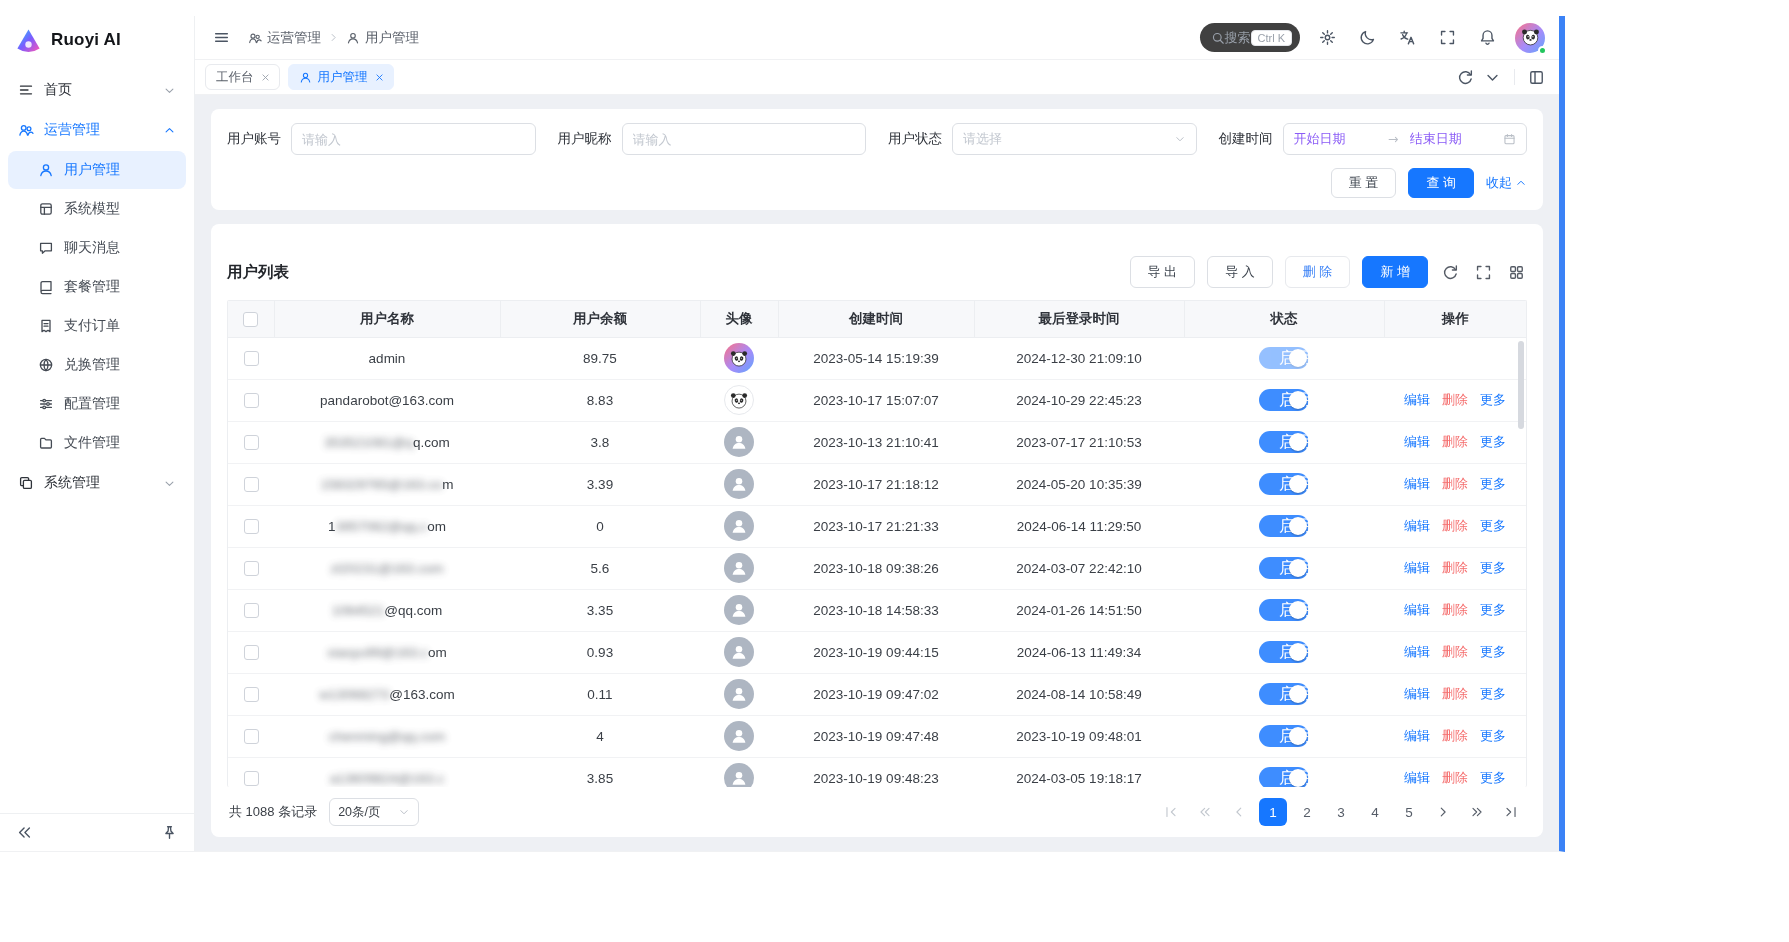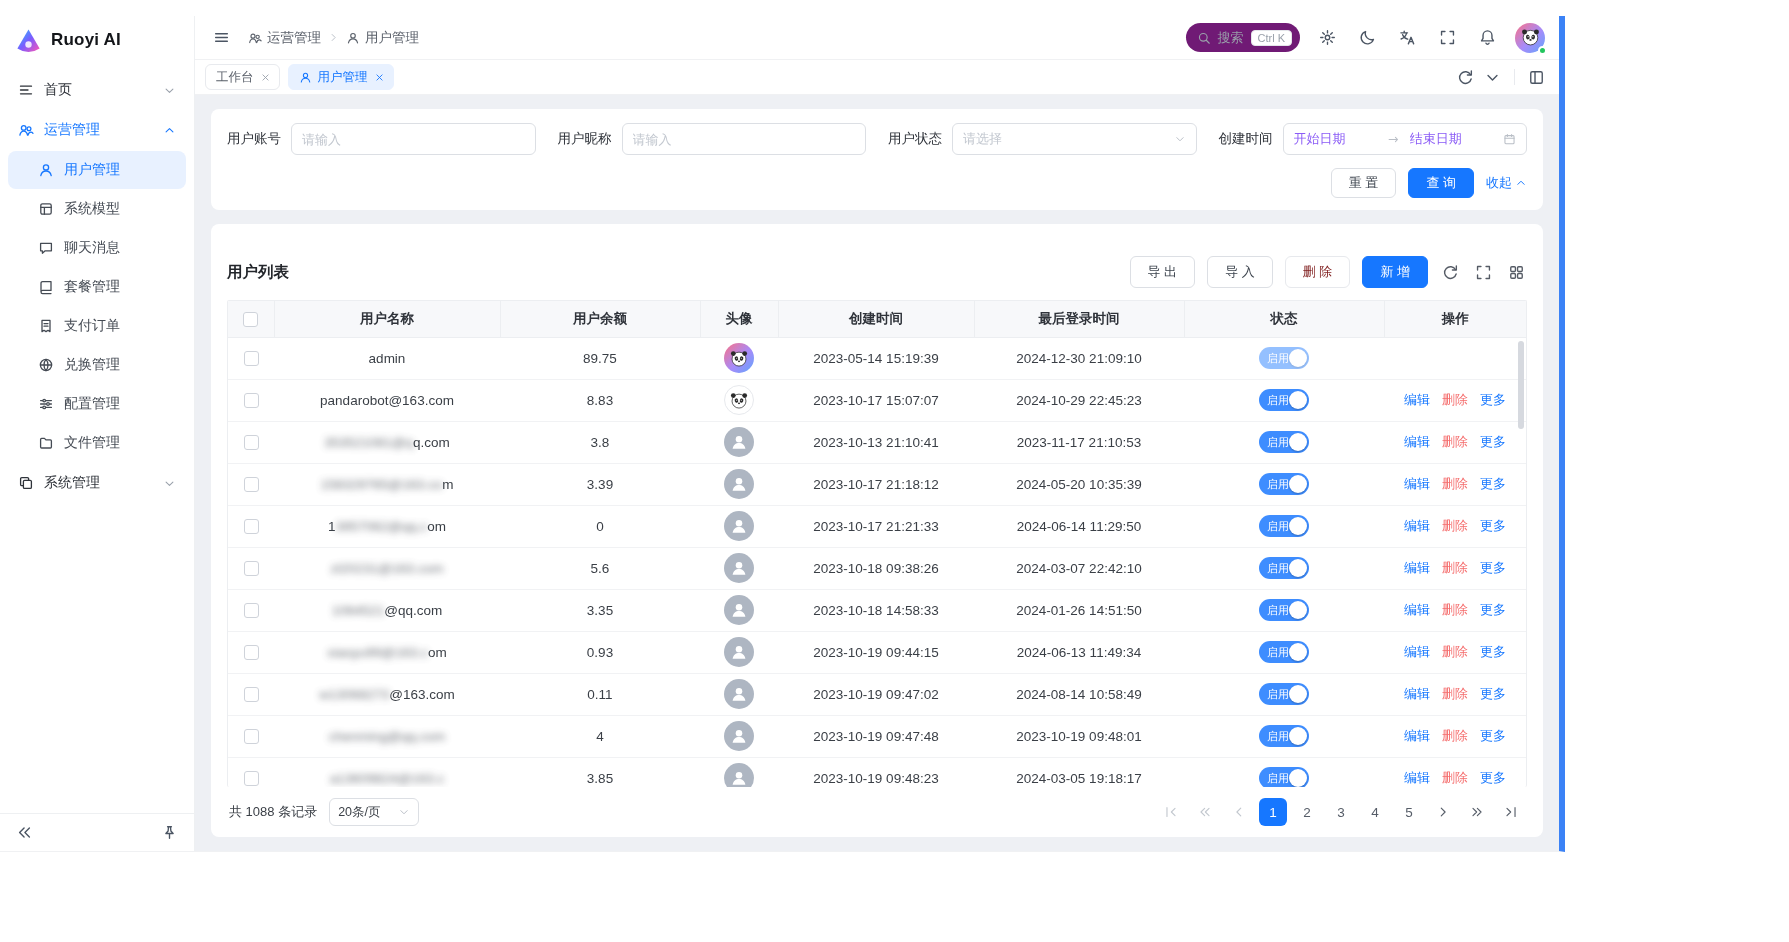--- a/index.html
+++ b/index.html
@@ -26,21 +26,21 @@
   .main{flex:1;display:flex;flex-direction:column;min-width:0}
   .topbar{height:44px;background:#fff;border-bottom:1px solid #f0f1f3;display:flex;align-items:center;gap:14px;padding:0 14px}
   .icon-btn{background:none;border:none;color:#4b5563;display:inline-flex;align-items:center;justify-content:center;cursor:pointer;padding:4px}
   .icon-btn .ic{width:17px;height:17px}
   .breadcrumb{display:flex;align-items:center;gap:7px;font-size:13.5px;color:#5b616b}
   .bc-item{display:inline-flex;align-items:center;gap:5px;cursor:pointer}
   .bc-item .ic{width:14px;height:14px}
   .bc-sep{color:#b3b9c2;display:inline-flex}
   .bc-sep .ic{width:11px;height:11px}
   .topbar-right{margin-left:auto;display:flex;align-items:center;gap:15px}
-  .searchbox{display:flex;align-items:center;gap:7px;background:#701a75;border-radius:15px;height:29px;padding:0 8px 0 11px;color:#9aa1ab;font-size:13px;cursor:text}
+  .searchbox{display:flex;align-items:center;background:#404040;border-radius:15px;height:29px;padding:0 8px 0 11px;color:#9aa1ab;font-size:13px;cursor:text}
   .searchbox .ic{width:14px;height:14px}
   .kbd{background:#fff;border:1px solid #e3e5e9;border-radius:4px;font-size:11px;padding:1px 6px;color:#9aa1ab}
   .avatar-sm{position:relative;width:30px;height:30px;border-radius:50%;background:linear-gradient(135deg,#fb7185,#a78bfa 55%,#60a5fa);display:flex;align-items:center;justify-content:center;cursor:pointer;flex:none}
   .avatar-sm svg{width:23px;height:23px}
   .avatar-sm .dot{position:absolute;right:-2px;bottom:-2px;width:9px;height:9px;border-radius:50%;background:#22c55e;border:2px solid #fff}
   
   .tabbar{height:35px;background:#fff;border-bottom:1px solid #f0f1f3;display:flex;align-items:center;padding:0 10px}
   .tabs{display:flex;gap:8px;align-items:center}
   .tab{display:inline-flex;align-items:center;gap:6px;height:26px;padding:0 8px 0 10px;border:1px solid #e8eaee;border-radius:6px;font-size:12.5px;color:#595f69;cursor:pointer;background:#fff}
   .tab .ic{width:13px;height:13px}
@@ -63,21 +63,21 @@
   .select{justify-content:space-between;color:#c2c7cf;cursor:pointer}
   .select .js-ic{color:#b9bec6}
   .select .ic{width:12px;height:12px}
   .daterange{gap:10px;color:#8b5cf6;cursor:pointer}
   .daterange .ph{flex:1;overflow:hidden;white-space:nowrap}
   .daterange .js-ic{color:#b9bec6}
   .daterange .ic{width:13px;height:13px}
   .filter-actions{display:flex;justify-content:flex-end;align-items:center;gap:12px;margin-top:13px}
   .btn{height:30px;padding:0 17px;border-radius:6px;border:1px solid #dcdfe4;background:#fff;font-size:13px;color:#3c434d;cursor:pointer;white-space:nowrap}
   .btn.primary{background:var(--primary,#1677ff);border-color:var(--primary,#1677ff);color:#fff}
-  .btn.disabled{color:#7f1d1d;border-color:#e7e9ed;cursor:not-allowed}
+  .btn.disabled{color:#3b82f6;border-color:#e7e9ed;cursor:not-allowed}
   .collapse-link{display:inline-flex;align-items:center;gap:3px;color:var(--primary,#1677ff);font-size:13px;cursor:pointer}
   .collapse-link .ic{width:12px;height:12px}
   
   .table-card{flex:1;min-height:0;display:flex;flex-direction:column;padding:28px 16px 0}
   .toolbar{display:flex;align-items:center;justify-content:space-between;padding:4px 0 12px}
   .toolbar h3{font-size:15.5px;font-weight:700;color:#23262b}
   .toolbar-actions{display:flex;align-items:center;gap:12px}
   .toolbar-actions .btn{height:32px}
   .toolbar-actions .icon-btn{color:#555b65;padding:2px}
   .table-wrap{flex:1;min-height:0;overflow:hidden;position:relative;border:1px solid #eceef1;border-bottom:none;border-radius:2px}
@@ -87,21 +87,21 @@
   tbody td{height:42px;text-align:center;color:#3a3f46;border-bottom:1px solid #f1f2f4;white-space:nowrap;overflow:hidden}
   .checkbox{display:inline-block;width:15px;height:15px;border:1.5px solid #cfd3da;border-radius:3px;background:#fff;vertical-align:middle;cursor:pointer}
   .blur{filter:blur(3.5px);opacity:.8;color:#4a4f57}
   .avatar{width:30px;height:30px;border-radius:50%;margin:0 auto;display:flex;align-items:center;justify-content:center;overflow:hidden}
   .avatar.grad{background:linear-gradient(135deg,#fb7185,#a78bfa 55%,#60a5fa)}
   .avatar.light{background:#fff;border:1px solid #e7e9ed}
   .avatar.default{background:#aeb6c2;color:#fff}
   .avatar svg{width:22px;height:22px}
   .avatar.default .ic{width:18px;height:18px}
   .toggle{position:relative;width:50px;height:22px;border-radius:11px;background:var(--toggle-on,#3e8dff);display:inline-flex;align-items:center;cursor:pointer;vertical-align:middle}
-  .tg-label{color:#fff;font-size:11px;margin-left:8px}
+  .tg-label{color:#fff;font-size:16px;margin-left:20px}
   .knob{position:absolute;right:2px;top:2px;width:18px;height:18px;border-radius:50%;background:#fff;box-shadow:0 1px 2px rgba(0,0,0,.25)}
   .toggle.subdued{opacity:.55}
   .ops .lnk{color:var(--primary,#1677ff);font-size:13px;margin:0 6px;cursor:pointer;text-decoration:none}
   .ops .lnk.danger{color:var(--danger,#f56c6c)}
   .vscroll{position:absolute;top:38px;right:1px;bottom:0;width:8px;cursor:pointer}
   .vscroll .thumb{position:absolute;top:2px;right:1px;width:6px;height:88px;border-radius:3px;background:#d6d9df}
   
   .pagination{height:50px;display:flex;align-items:center;justify-content:space-between;padding:0 2px}
   .pag-left{display:flex;align-items:center;gap:12px;font-size:13px;color:#3a3f46}
   .select.sm{flex:none;height:28px;width:90px;color:#3a3f46;font-size:12.5px;padding:0 8px;justify-content:space-between}
@@ -569,21 +569,21 @@
                     <td>3.8</td>
                     <td>
                       <div class="avatar default">
                         <svg class="ic" viewBox="0 0 16 16" aria-hidden="true">
                           <circle cx="8" cy="5.5" r="2.9" style="fill:currentColor;stroke:none"></circle>
                           <path d="M2.3 14c.6-3.3 2.9-5.1 5.7-5.1s5.1 1.8 5.7 5.1z" style="fill:currentColor;stroke:none"></path>
                         </svg>
                       </div>
                     </td>
                     <td>2023-10-13 21:10:41</td>
-                    <td>2023-11-17 21:10:53</td>
+                    <td>2023-07-17 21:10:53</td>
                     <td><span class="toggle">
                         <span class="tg-label">启用</span>
                         <span class="knob"></span>
                       </span></td>
                     <td class="ops"><a class="lnk">编辑</a><a class="lnk danger">删除</a><a class="lnk">更多</a></td>
                   </tr>
                   <tr>
                     <td><span class="checkbox"></span></td>
                     <td><span class="blur">158329765@163.co</span><span class="">m</span></td>
                     <td>3.39</td>

